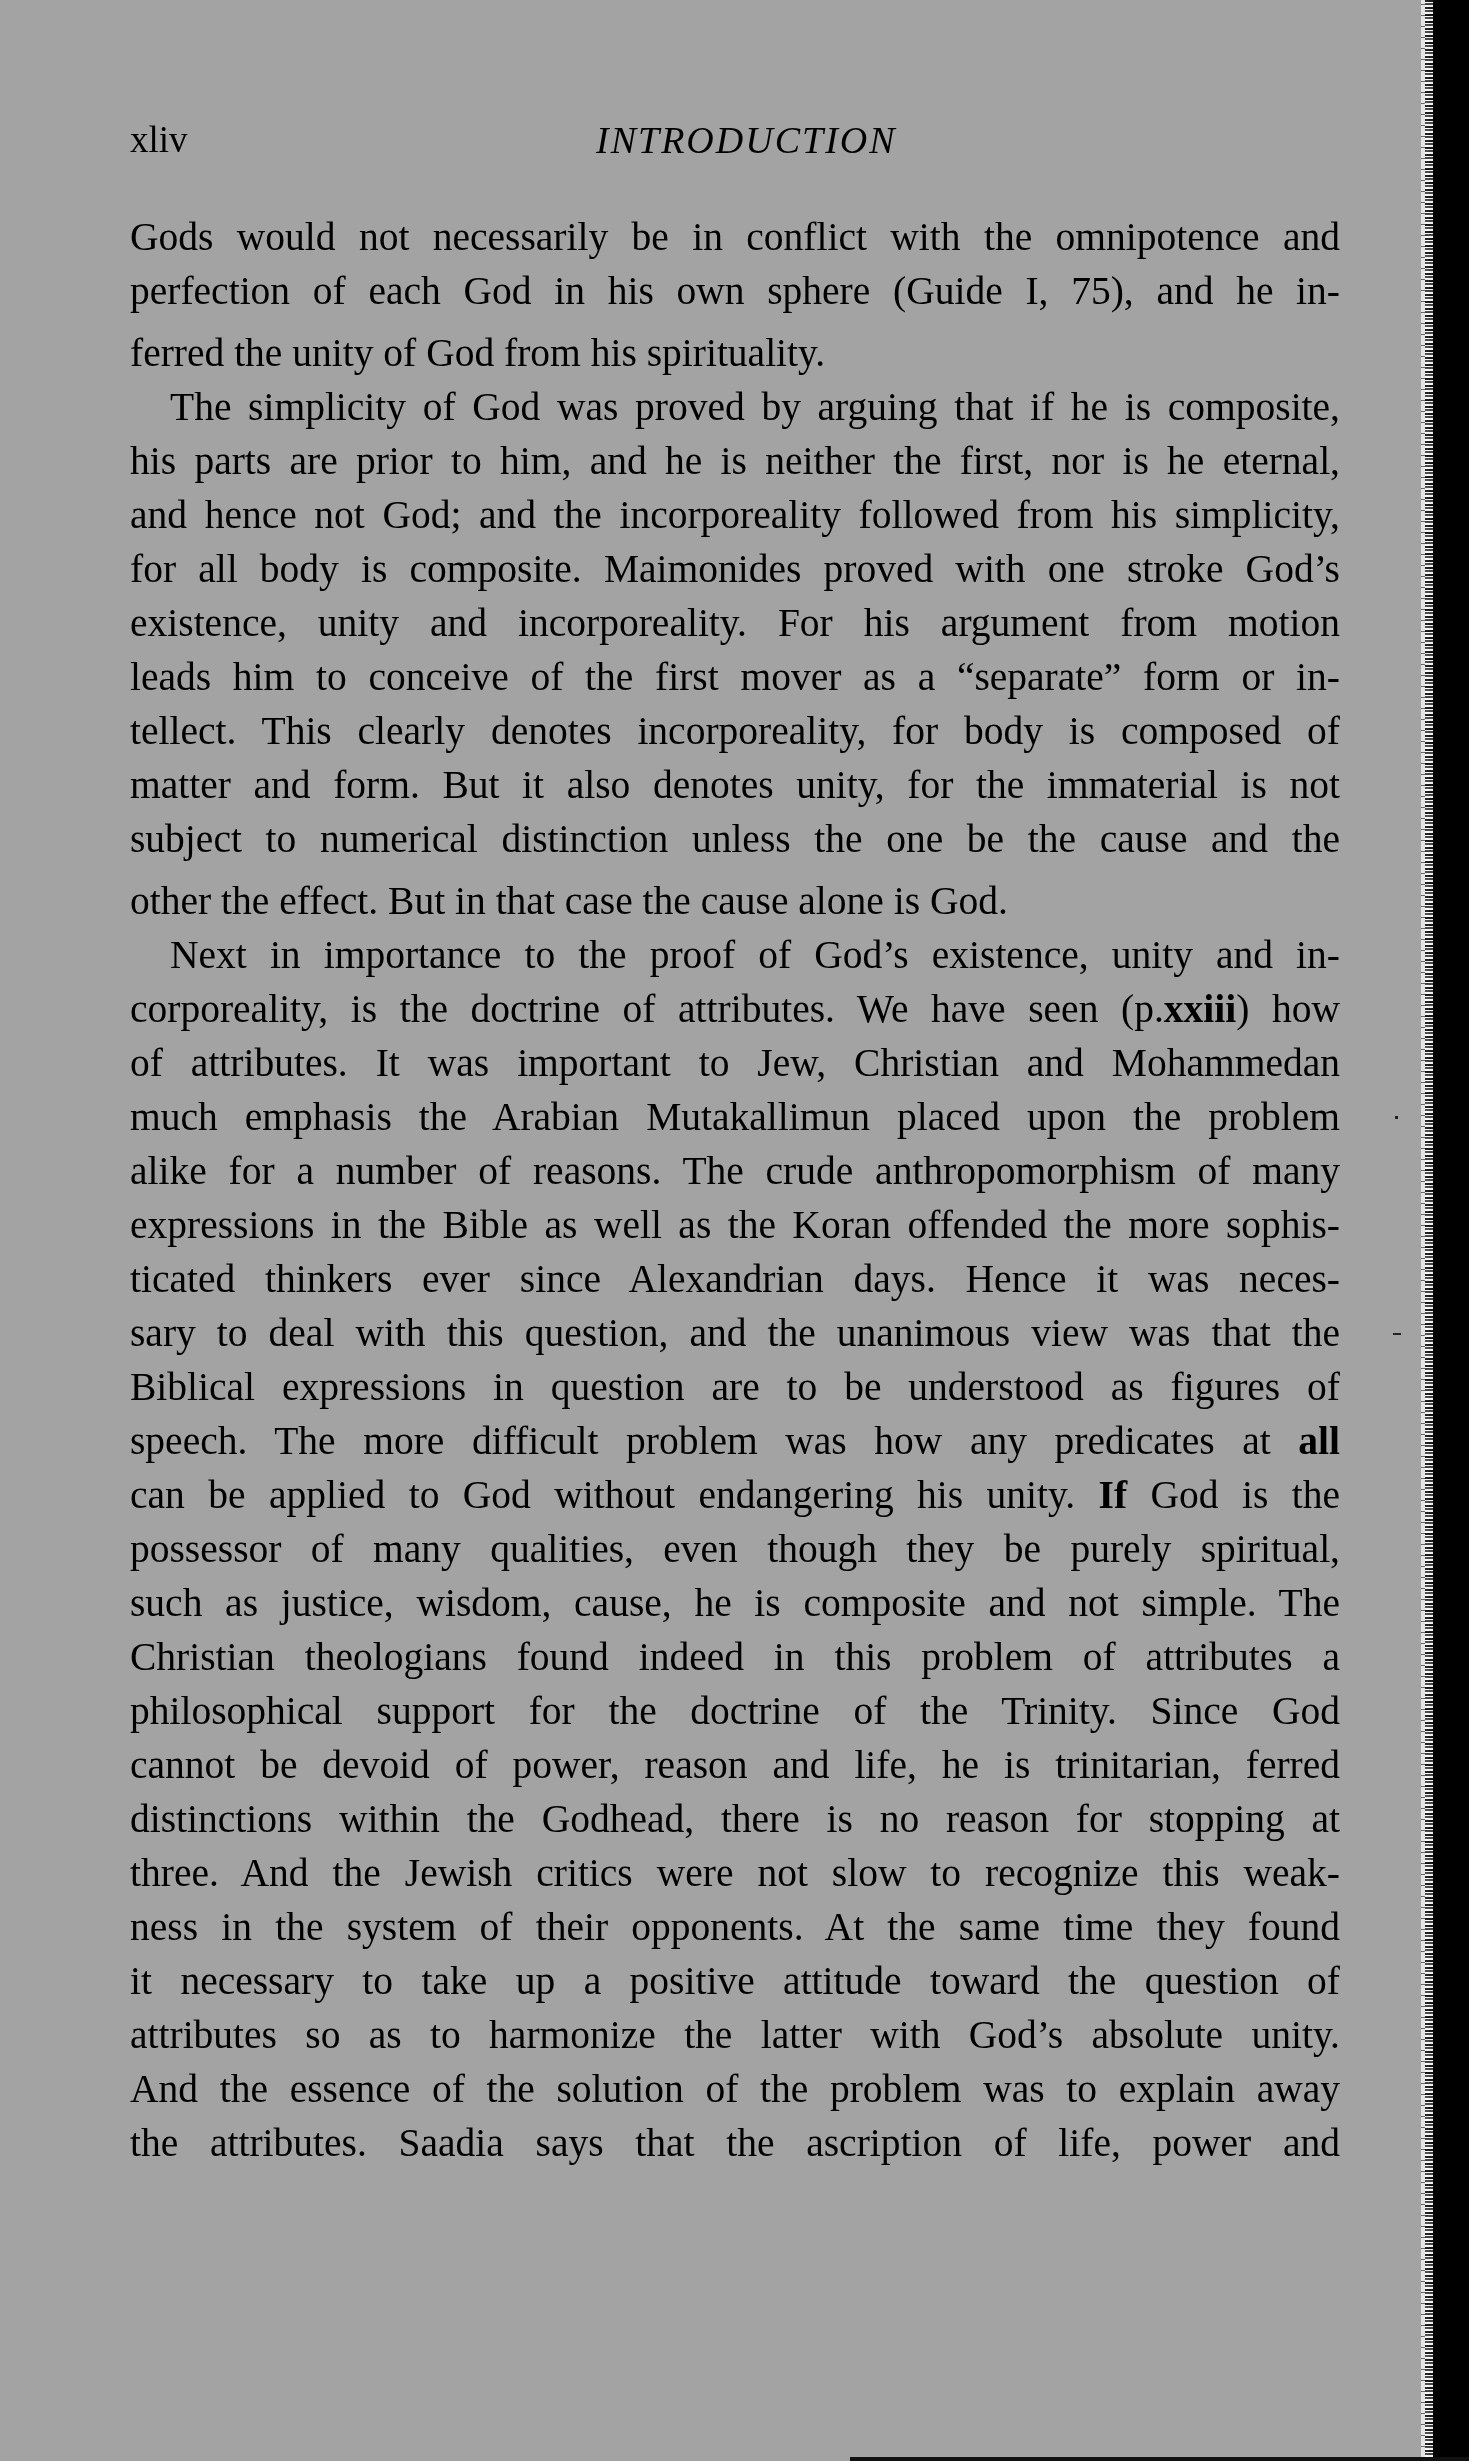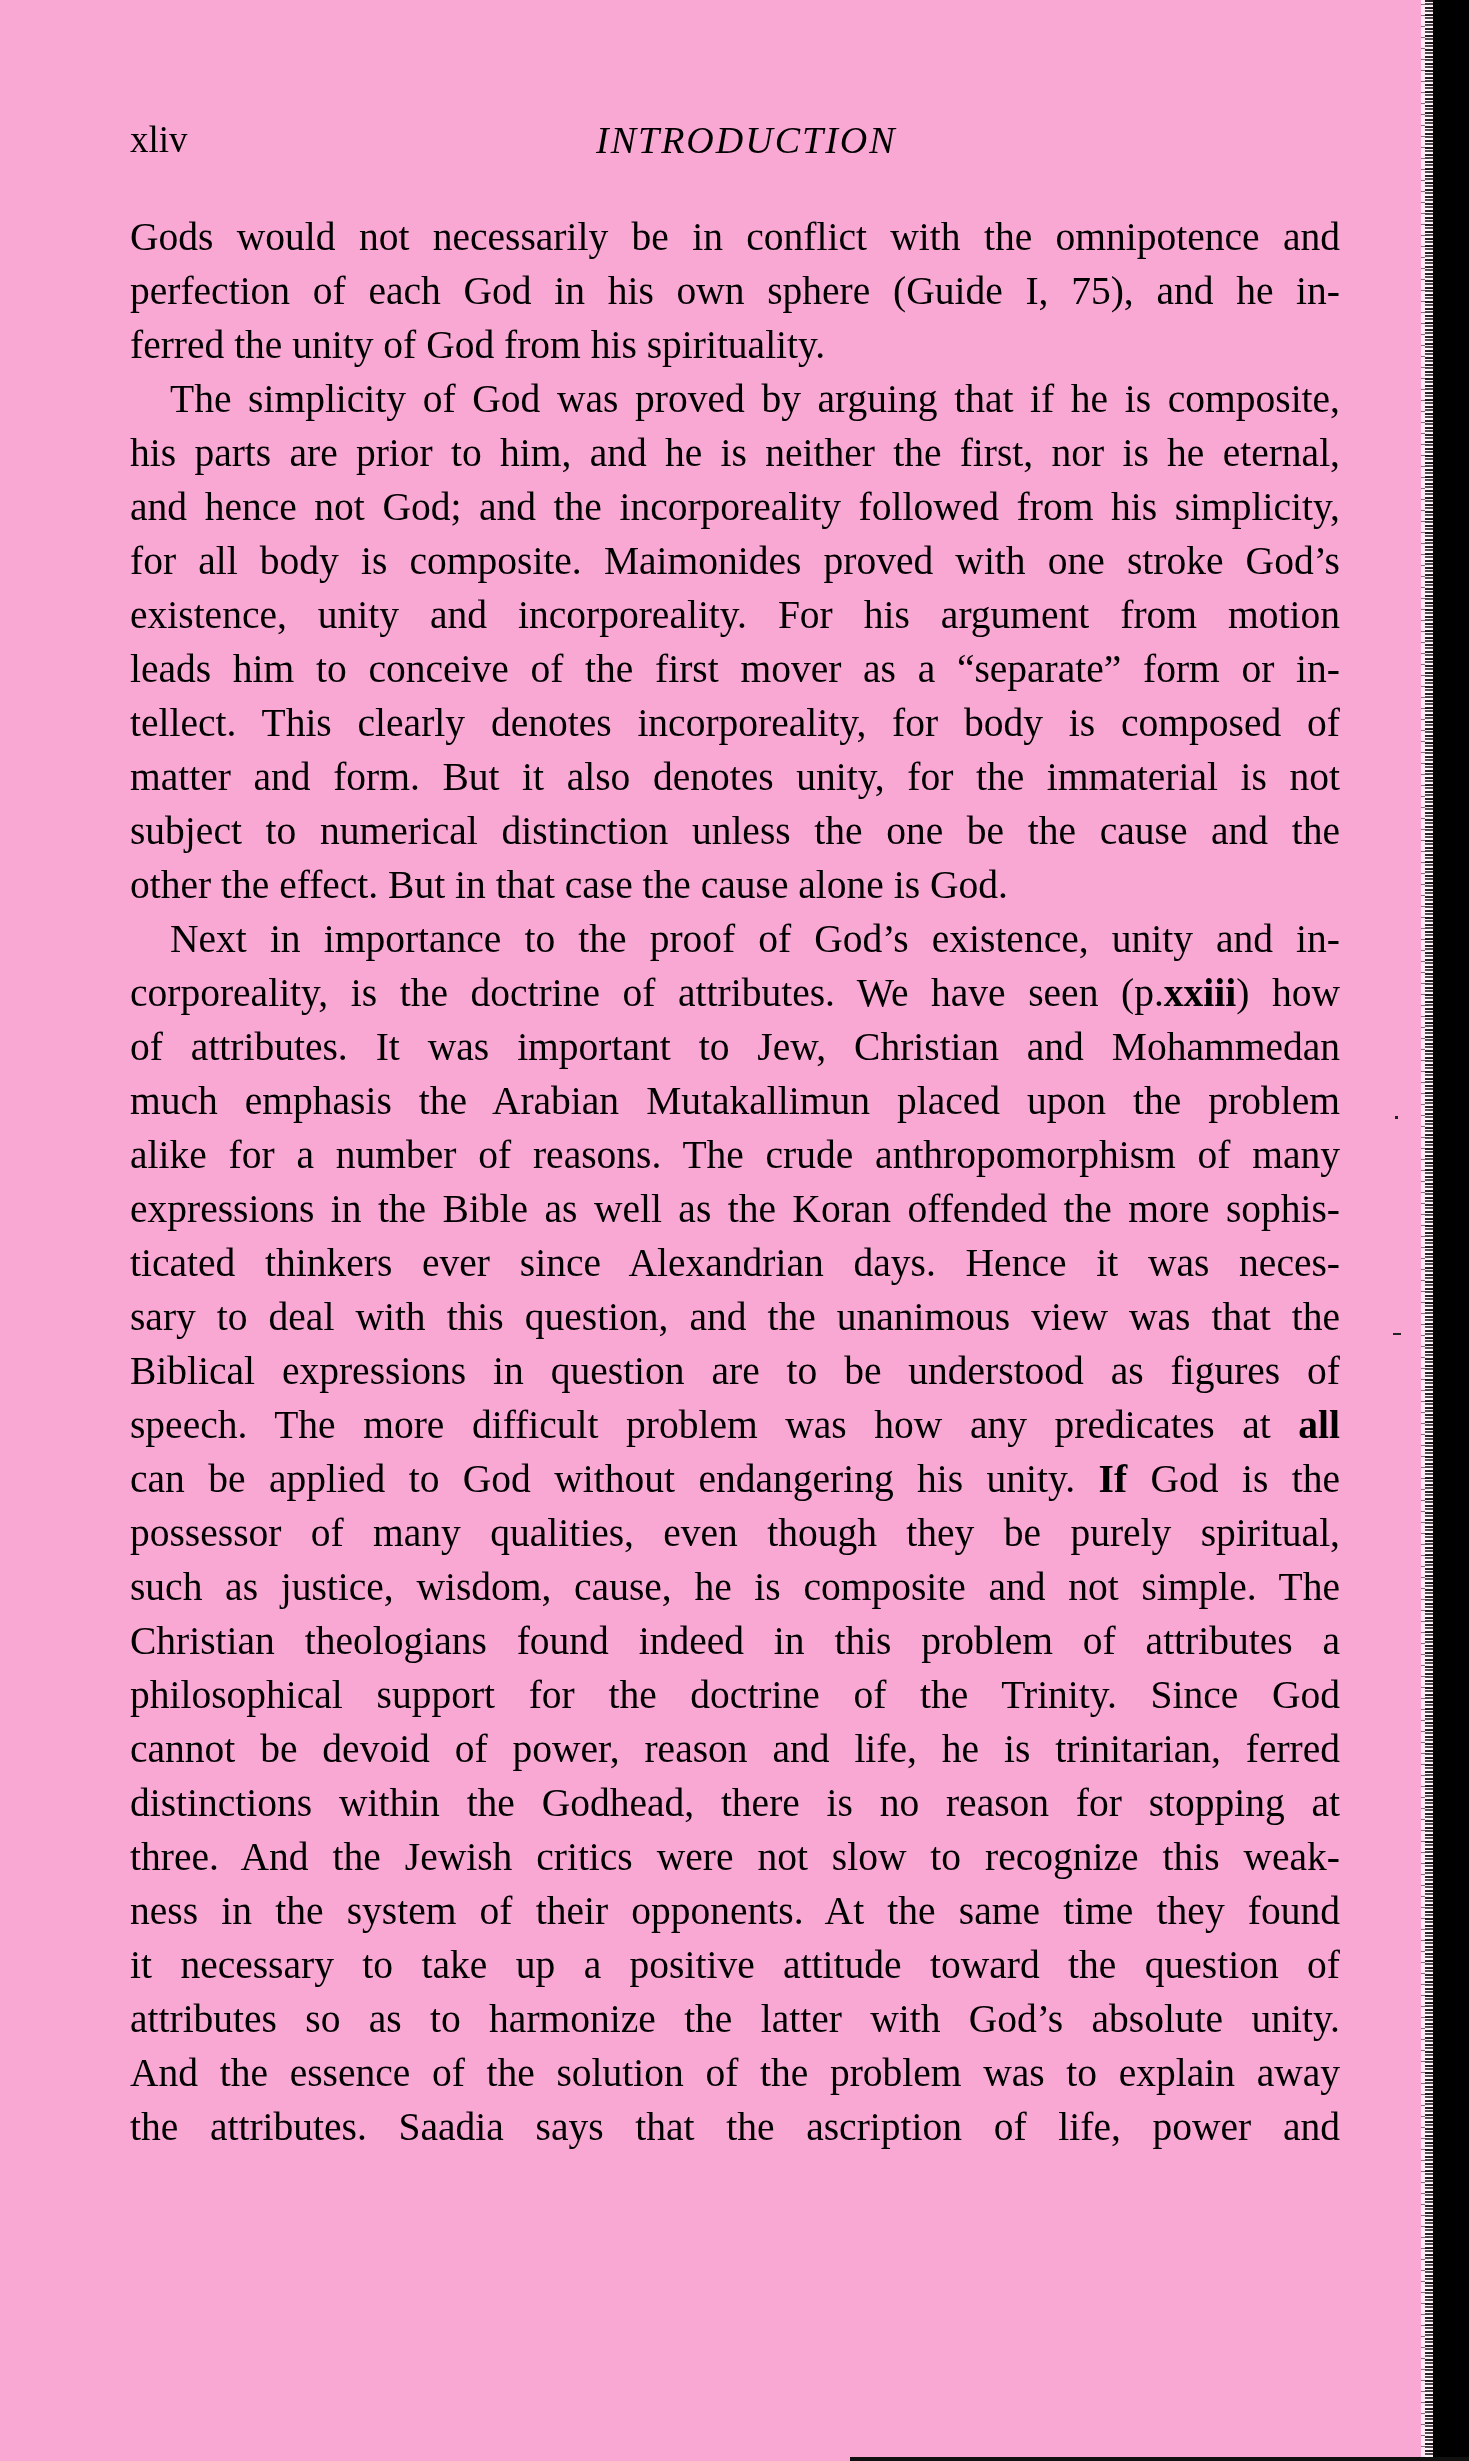--- a/index.html
+++ b/index.html
@@ -13,21 +13,21 @@
     position: relative;
     overflow: hidden;
     font-family: "Liberation Serif", "DejaVu Serif", serif;
     color: #000000;
   }
   .page {
     position: absolute;
     left: 0; top: 0;
     width: 1469px;
     height: 2461px;
-    background: #f9a8d4;
+    background: #a3a3a3;
   }
   .running-head {
     position: absolute;
     top: 118px;
     left: 130px;
     width: 1210px;
     height: 44px;
     font-size: 37px;
     line-height: 44px;
   }
@@ -55,20 +55,21 @@
   .line {
     display: block;
     height: 54px;
     white-space: nowrap;
     text-align: justify;
     text-align-last: justify;
     width: 1210px;
   }
   .line.last {
     text-align-last: left;
+    margin-top: 8px;
   }
   .line.indent {
     padding-left: 40px;
     width: 1170px;
   }
   .bolder {
     font-weight: bold;
   }
   .scan-edge {
     position: absolute;

